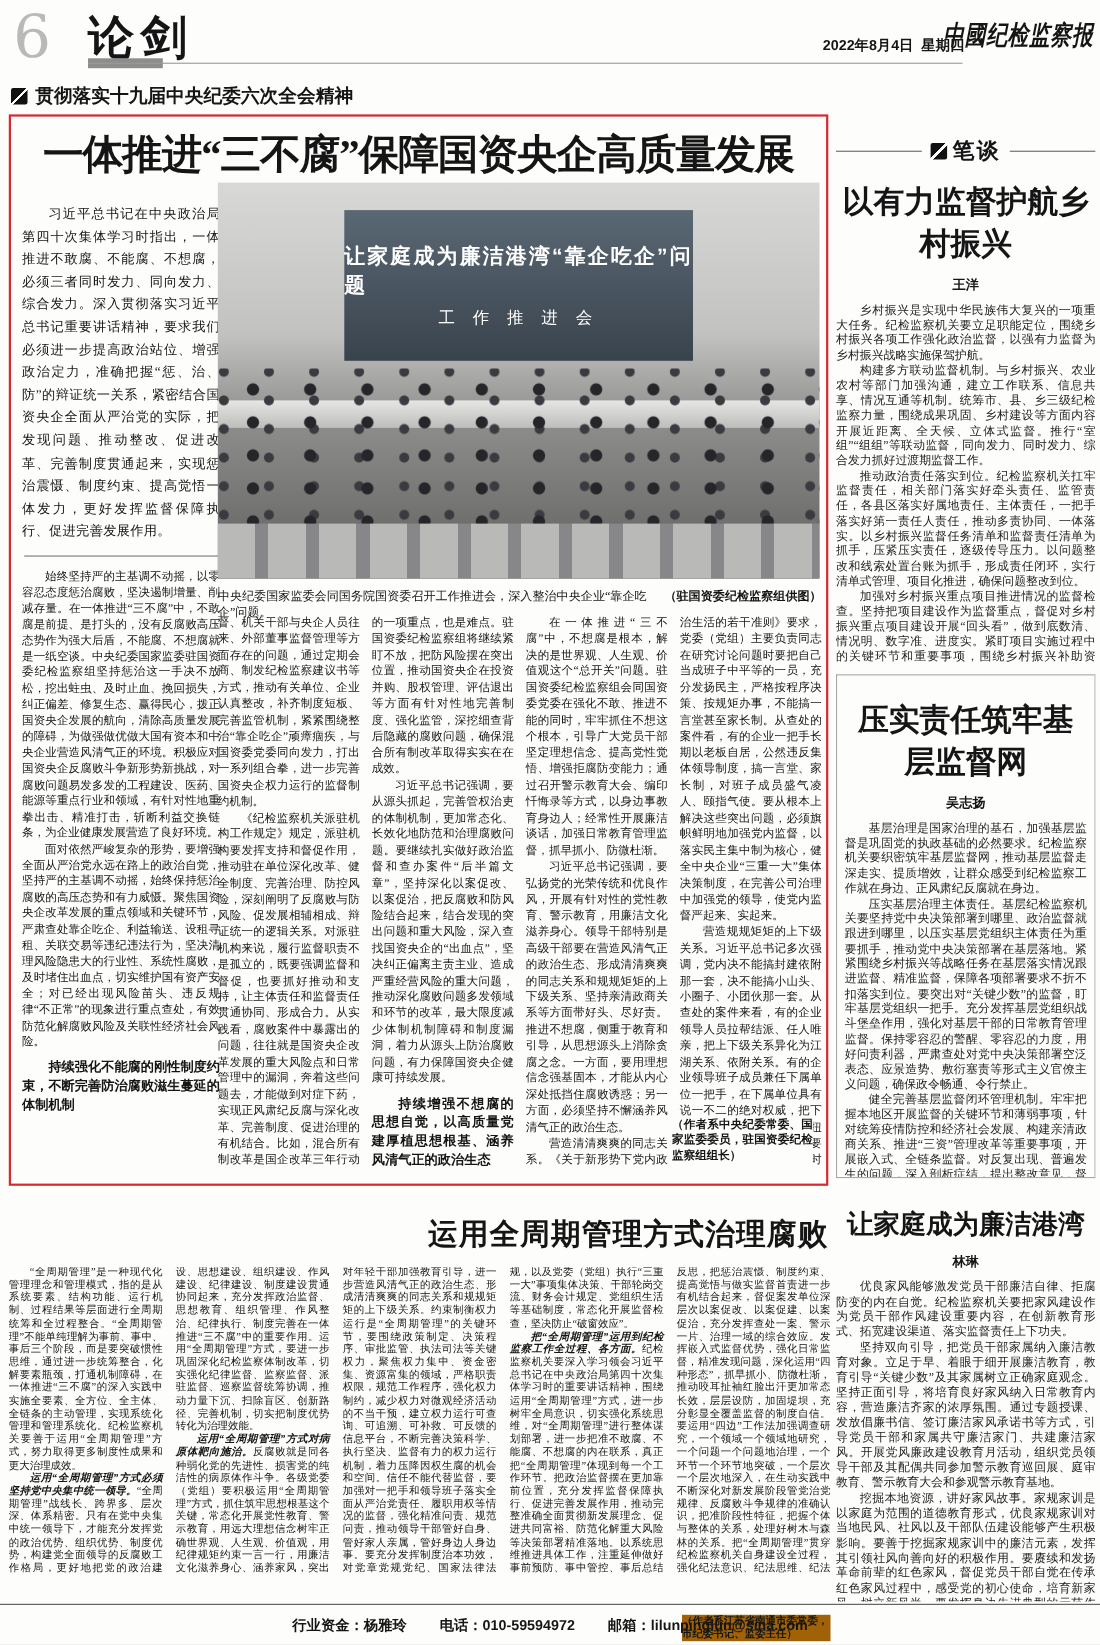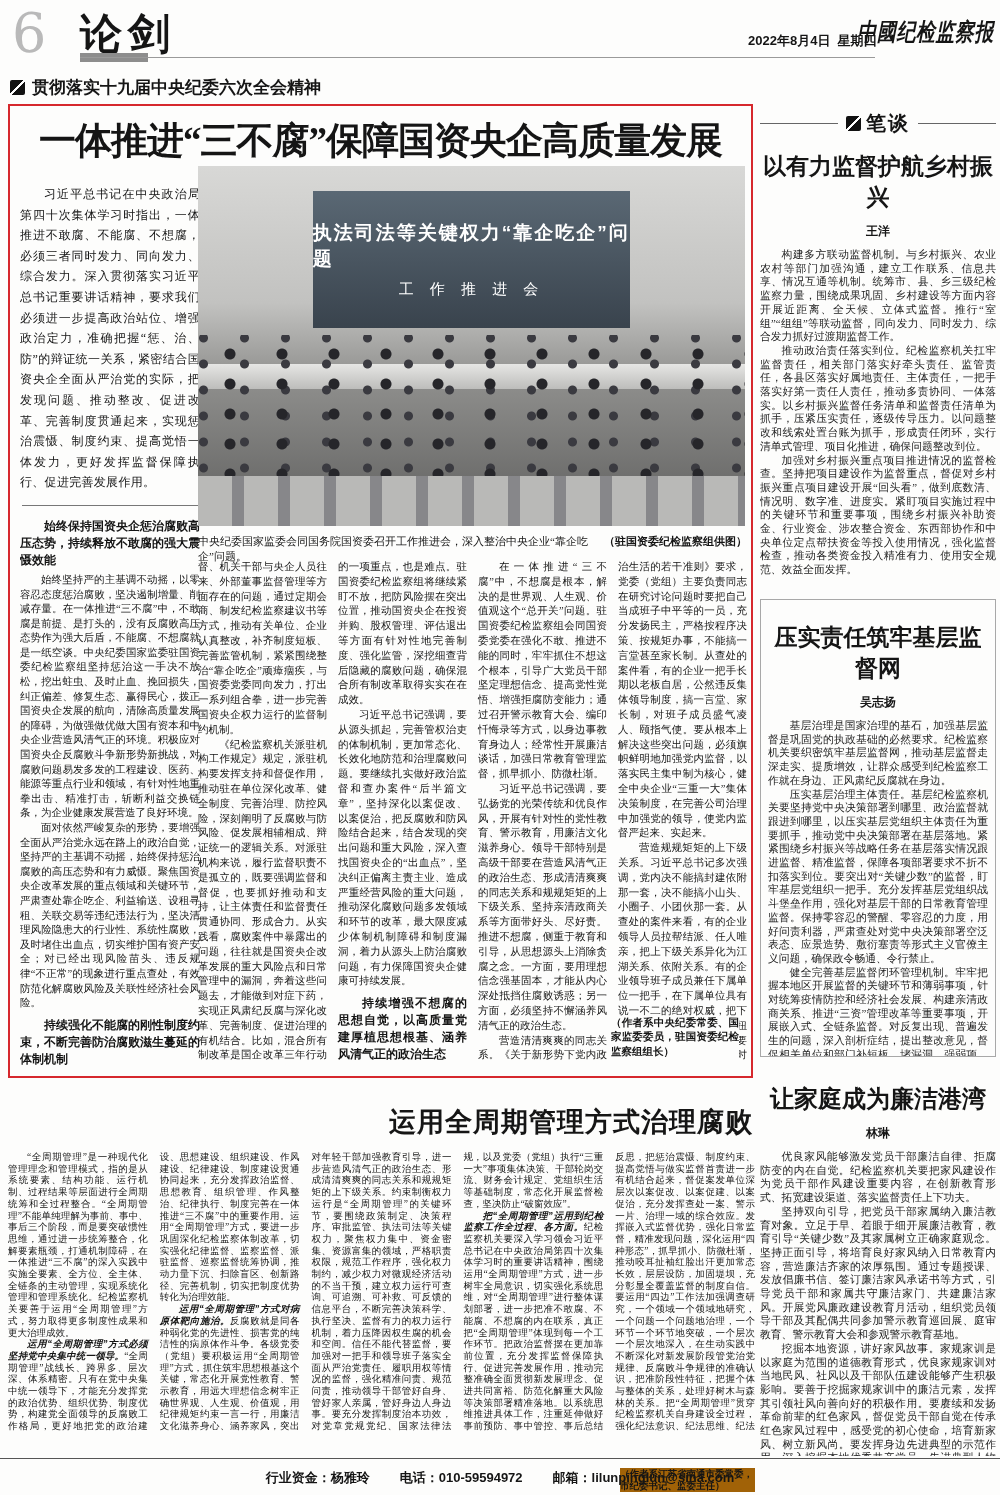--- a/index.html
+++ b/index.html
@@ -46,24 +46,24 @@
   .caption{position:absolute;left:188px;top:428px;width:549px;font-size:11px;display:flex;gap:8px;
            justify-content:space-between;align-items:baseline;}
   .caption .credit{font-weight:bold;flex:0 0 auto;}
   .colB{position:absolute;left:188px;top:454px;width:549px;height:506px;overflow:hidden;
         column-count:4;column-gap:11px;font-size:10.5px;line-height:14.8px;text-align:justify;}
   .cont{text-indent:0 !important;}
   .main-sig{position:absolute;right:12px;bottom:16px;width:128px;font-size:10.5px;line-height:14.8px;
             font-weight:bold;text-align:justify;background:#fdfdfc;}
   
   .sidebar{position:absolute;left:760px;top:104px;width:236px;height:1352px;overflow:hidden;}
-  .bitan-head{display:flex;align-items:center;gap:8px;margin-top:6px;text-align:right;}
+  .bitan-head{display:flex;align-items:center;gap:8px;margin-top:20px;text-align:right;}
   .bitan-head .line{flex:1;height:1px;background:#666;}
   .bitan-label{font-size:20px;font-weight:bold;letter-spacing:2px;display:flex;align-items:center;gap:5px;}
-  .sb-title{font-size:23px;font-weight:900;text-align:center;margin:14px 0 0;letter-spacing:0;}
+  .sb-title{font-size:28px;font-weight:900;text-align:center;margin:14px 0 0;letter-spacing:0;}
   .sb-title.big{font-size:24px;}
   .sb-author{text-align:center;font-size:12px;font-weight:bold;margin:10px 0 8px;}
   .sb-body{font-size:10.8px;line-height:13.7px;text-align:justify;color:#222;}
   .sb-body p{margin:0;text-indent:2em;}
   .sb-art1{height:452px;overflow:hidden;}
   .sb-box{border:1px solid #a8a8a8;padding:8px 7px;margin-top:10px;height:458px;overflow:hidden;box-sizing:border-box;}
   .sb-art3{margin-top:12px;height:400px;overflow:hidden;}
   
   .bottom-title{position:absolute;left:8px;top:1086px;width:745px;text-align:right;font-size:27px;
                 font-weight:700;letter-spacing:1px;}
@@ -96,30 +96,29 @@
     <span data-bind="banner.label">贯彻落实十九届中央纪委六次全会精神</span>
   </div>
 
   <div class="main-box">
     <h1 class="main-headline" data-bind="main.headline">一体推进“三不腐”保障国资央企高质量发展</h1>
     <div class="main-byline" data-bind="main.byline">陈超英</div>
 
     <div class="colA">
       <p class="intro" data-bind="main.intro">习近平总书记在中央政治局第四十次集体学习时指出，一体推进不敢腐、不能腐、不想腐，必须三者同时发力、同向发力、综合发力。深入贯彻落实习近平总书记重要讲话精神，要求我们必须进一步提高政治站位、增强政治定力，准确把握“惩、治、防”的辩证统一关系，紧密结合国资央企全面从严治党的实际，把发现问题、推动整改、促进改革、完善制度贯通起来，实现惩治震慑、制度约束、提高觉悟一体发力，更好发挥监督保障执行、促进完善发展作用。</p>
       <hr class="divider">
-      <h3 data-bind="main.sections.0.heading">始终保持国资央企惩治腐败高压态势，持续释放不敢腐的强大震慑效能</h3>
       <p data-bind="main.sections.0.paragraphs.0">始终坚持严的主基调不动摇，以零容忍态度惩治腐败，坚决遏制增量、削减存量。在一体推进“三不腐”中，不敢腐是前提、是打头的，没有反腐败高压态势作为强大后盾，不能腐、不想腐就是一纸空谈。中央纪委国家监委驻国资委纪检监察组坚持惩治这一手决不放松，挖出蛀虫、及时止血、挽回损失，纠正偏差、修复生态、赢得民心，拨正国资央企发展的航向，清除高质量发展的障碍，为做强做优做大国有资本和中央企业营造风清气正的环境。积极应对国资央企反腐败斗争新形势新挑战，对腐败问题易发多发的工程建设、医药、能源等重点行业和领域，有针对性地重拳出击、精准打击，斩断利益交换链条，为企业健康发展营造了良好环境。</p>
       <p data-bind="main.sections.0.paragraphs.1">面对依然严峻复杂的形势，要增强全面从严治党永远在路上的政治自觉，坚持严的主基调不动摇，始终保持惩治腐败的高压态势和有力威慑。聚焦国资央企改革发展的重点领域和关键环节，严肃查处靠企吃企、利益输送、设租寻租、关联交易等违纪违法行为，坚决清理风险隐患大的行业性、系统性腐败，及时堵住出血点，切实维护国有资产安全；对已经出现风险苗头、违反规律“不正常”的现象进行重点查处，有效防范化解腐败风险及关联性经济社会风险。</p>
       <h3 data-bind="main.sections.1.heading">持续强化不能腐的刚性制度约束，不断完善防治腐败滋生蔓延的体制机制</h3>
 
     </div>
 
     <div class="photo">
       <div class="screen">
-        <div class="l1" data-bind="main.photo.screen1">执法司法等关键权力“靠企吃企”问题</div>
+        <div class="l1" data-bind="main.photo.screen1">让家庭成为廉洁港湾“靠企吃企”问题</div>
         <div class="l2" data-bind="main.photo.screen2">工 作 推 进 会</div>
       </div>
       <div class="table-strip"></div>
       <div class="audience"></div>
       <div class="chairs"></div>
     </div>
     <div class="caption">
       <span data-bind="main.photo.caption">中央纪委国家监委会同国务院国资委召开工作推进会，深入整治中央企业“靠企吃企”问题。</span>
       <span class="credit" data-bind="main.photo.credit">（驻国资委纪检监察组供图）</span>
     </div>
@@ -145,20 +144,21 @@
         <span class="mark-icon"></span>
         <span data-bind="bitan.label">笔谈</span>
       </span>
       <span class="line"></span>
     </div>
 
     <div class="sb-art1">
       <h2 class="sb-title" data-bind="bitan.articles.0.title">以有力监督护航乡村振兴</h2>
       <div class="sb-author" data-bind="bitan.articles.0.author">王洋</div>
       <div class="sb-body">
+        <p data-bind="bitan.articles.0.paragraphs.0">乡村振兴是实现中华民族伟大复兴的一项重大任务。纪检监察机关要立足职能定位，围绕乡村振兴各项工作强化政治监督，以强有力监督为乡村振兴战略实施保驾护航。</p>
         <p data-bind="bitan.articles.0.paragraphs.1">构建多方联动监督机制。与乡村振兴、农业农村等部门加强沟通，建立工作联系、信息共享、情况互通等机制。统筹市、县、乡三级纪检监察力量，围绕成果巩固、乡村建设等方面内容开展近距离、全天候、立体式监督。推行“室组”“组组”等联动监督，同向发力、同时发力、综合发力抓好过渡期监督工作。</p>
         <p data-bind="bitan.articles.0.paragraphs.2">推动政治责任落实到位。纪检监察机关扛牢监督责任，相关部门落实好牵头责任、监管责任，各县区落实好属地责任、主体责任，一把手落实好第一责任人责任，推动多责协同、一体落实。以乡村振兴监督任务清单和监督责任清单为抓手，压紧压实责任，逐级传导压力。以问题整改和线索处置台账为抓手，形成责任闭环，实行清单式管理、项目化推进，确保问题整改到位。</p>
         <p data-bind="bitan.articles.0.paragraphs.3">加强对乡村振兴重点项目推进情况的监督检查。坚持把项目建设作为监督重点，督促对乡村振兴重点项目建设开展“回头看”，做到底数清、情况明、数字准、进度实。紧盯项目实施过程中的关键环节和重要事项，围绕乡村振兴补助资金、行业资金、涉农整合资金、东西部协作和中央单位定点帮扶资金等投入使用情况，强化监督检查，推动各类资金投入精准有力、使用安全规范、效益全面发挥。</p>
 
       </div>
     </div>
 
     <div class="sb-box">
       <h2 class="sb-title" data-bind="bitan.articles.1.title">压实责任筑牢基层监督网</h2>
       <div class="sb-author" data-bind="bitan.articles.1.author">吴志扬</div>

